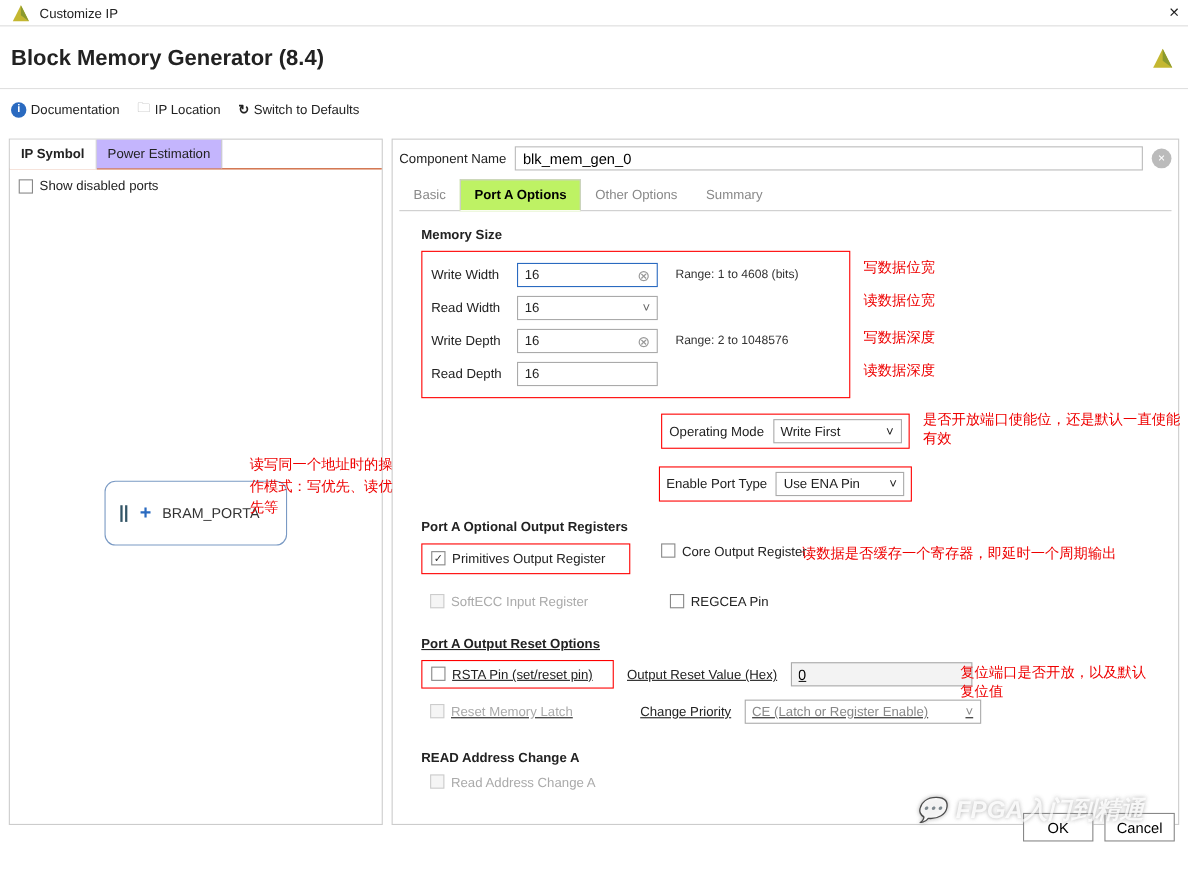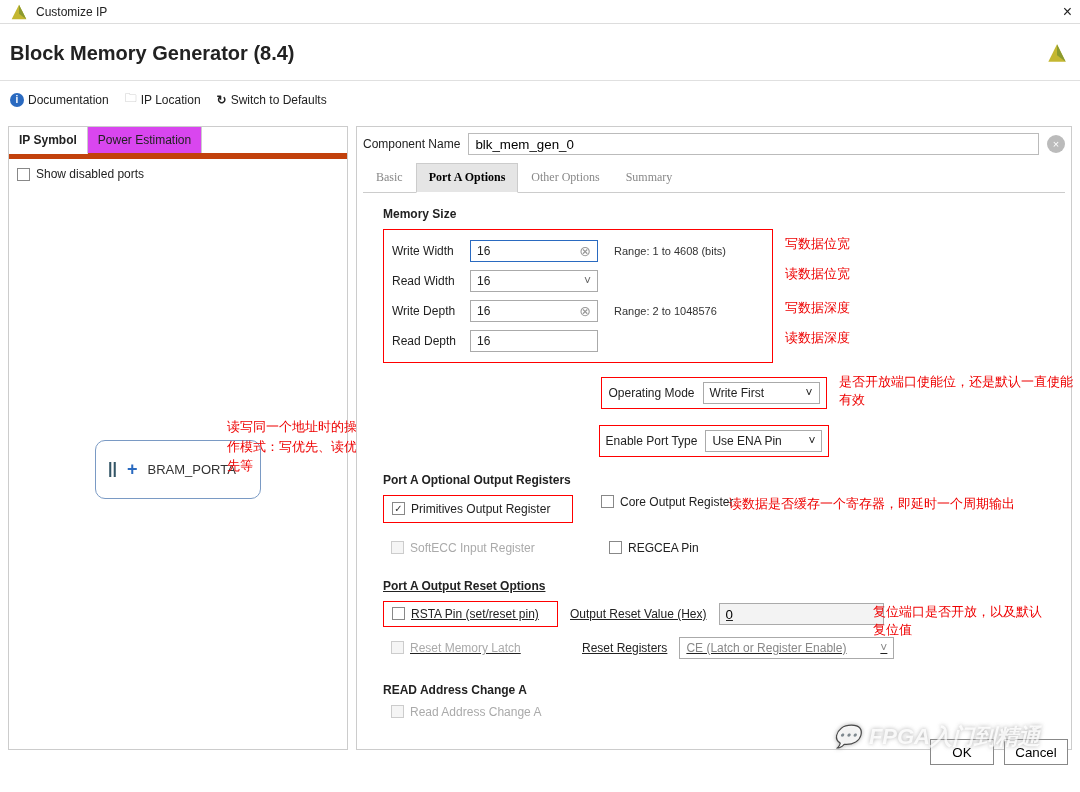--- a/index.html
+++ b/index.html
@@ -5,36 +5,36 @@
 * { box-sizing: border-box; margin: 0; padding: 0; }
 body { font-family: Arial, "Microsoft YaHei", sans-serif; font-size: 12px; color: #222; background: #fff; width: 1080px; height: 792px; overflow: hidden; position: relative; }
 .titlebar { height: 24px; display: flex; align-items: center; padding: 0 8px; border-bottom: 1px solid #ddd; justify-content: space-between; }
 .titlebar .left { display: flex; align-items: center; gap: 6px; }
 .header { padding: 16px 10px 14px 10px; border-bottom: 1px solid #e0e0e0; display: flex; justify-content: space-between; align-items: center; }
 .header h1 { font-size: 20px; font-weight: bold; }
 .toolbar { display: flex; gap: 16px; padding: 8px 10px; font-size: 12px; }
 .toolbar-item { display: flex; align-items: center; gap: 4px; cursor: pointer; }
 .main { display: flex; padding: 8px; gap: 8px; height: 640px; }
 .left-panel { width: 340px; border: 1px solid #ccc; display: flex; flex-direction: column; }
-.left-tabs { display: flex; border-bottom: 6px solid #c2410c; align-items: flex-end; }
-.left-tab { padding: 6px 10px; border-right: 1px solid #ccc; cursor: pointer; background: #d946ef; }
+.left-tabs { display: flex; border-bottom: 1px solid #c2410c; align-items: flex-end; }
+.left-tab { padding: 6px 10px; border-right: 1px solid #ccc; cursor: pointer; background: #c4b5fd; }
 .left-tab.active { background: #fff; font-weight: bold; border-bottom: 1px solid #fff; margin-bottom: -1px; }
 .show-disabled { padding: 8px; display: flex; gap: 6px; align-items: center; }
 .symbol-area { flex: 1; display: flex; align-items: center; justify-content: center; position: relative; }
 .bram-block { border: 1px solid #7a9ac4; border-radius: 10px; padding: 18px 24px 18px 12px; display: flex; align-items: center; gap: 10px; background: #fff; }
 .port-lines { color: #356; font-size: 16px; font-weight: bold; }
 .plus-icon { color: #2a6ac0; font-size: 18px; font-weight: bold; }
 .bram-label { font-size: 13px; color: #333; }
 .right-panel { flex: 1; border: 1px solid #ccc; padding: 6px 6px; position: relative; }
 .comp-name-row { display: flex; align-items: center; gap: 8px; margin-bottom: 8px; }
 .comp-name-row input { flex: 1; height: 22px; padding: 0 6px; border: 1px solid #bbb; }
 .clear-btn { width: 18px; height: 18px; border-radius: 50%; background: #bbb; color: #fff; font-size: 11px; display: flex; align-items: center; justify-content: center; cursor: pointer; }
-.right-tabs { display: flex; border-bottom: 1px solid #ccc; font-family: Liberation Serif, serif; }
+.right-tabs { display: flex; border-bottom: 1px solid #ccc; }
 .right-tab { padding: 6px 12px; border: 1px solid transparent; cursor: pointer; color: #888; }
-.right-tab.active { border: 1px solid #ccc; border-bottom: 1px solid #fff; margin-bottom: -1px; color: #000; font-weight: bold; background: #e5e5e5; }
+.right-tab.active { border: 1px solid #ccc; border-bottom: 1px solid #fff; margin-bottom: -1px; color: #000; font-weight: bold; background: #bef264; }
 .content { padding: 14px 20px; }
 .section-title { font-weight: bold; margin-bottom: 8px; font-size: 12px; }
 .memsize { border: 1px solid red; padding: 10px 8px; position: relative; width: 390px; }
 .field-row { display: flex; align-items: center; gap: 8px; margin-bottom: 8px; }
 .field-row label { width: 70px; }
 .field-row .inp { width: 128px; height: 22px; border: 1px solid #aaa; padding: 0 6px; display: flex; align-items: center; justify-content: space-between; background: #fff; }
 .field-row .inp.select::after { content: '˅'; color: #666; }
 .range { font-size: 11px; color: #333; margin-left: 8px; }
 .clear-x { color: #999; font-size: 14px; cursor: pointer; }
 .opmode-row { display: flex; align-items: center; gap: 16px; margin-top: 14px; }
@@ -224,21 +224,21 @@
             <span>RSTA Pin (set/reset pin)</span>
           </div>
           <span>Output Reset Value (Hex)</span>
           <input class="orv-input" value="0" style="">
         </div>
         <div class="reset-row">
           <div class="checkbox-row" style="width:187px; padding-left:8px; margin-bottom:0;">
             <span class="checkbox disabled"></span>
             <span class="disabled-text">Reset Memory Latch</span>
           </div>
-          <span>Reset Registers</span>
+          <span>Change Priority</span>
           <div class="prio-sel">
               <span>CE (Latch or Register Enable)</span>
               <span>˅</span>
             </div>
         </div>
         <div class="annot" style="left:490px; top:24px;">复位端口是否开放，以及默认复位值</div>
       </div>
 
       <div class="read-addr">
         <div class="section-title">READ Address Change A</div>

